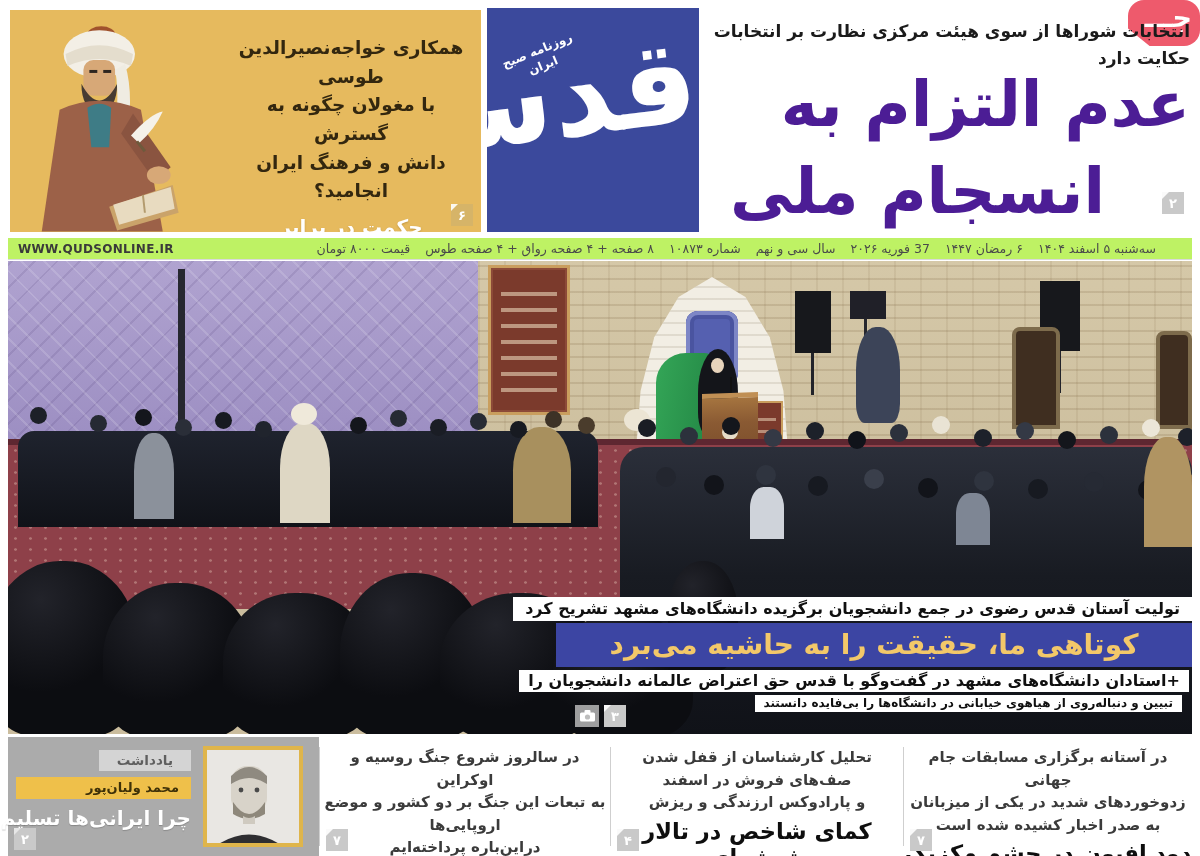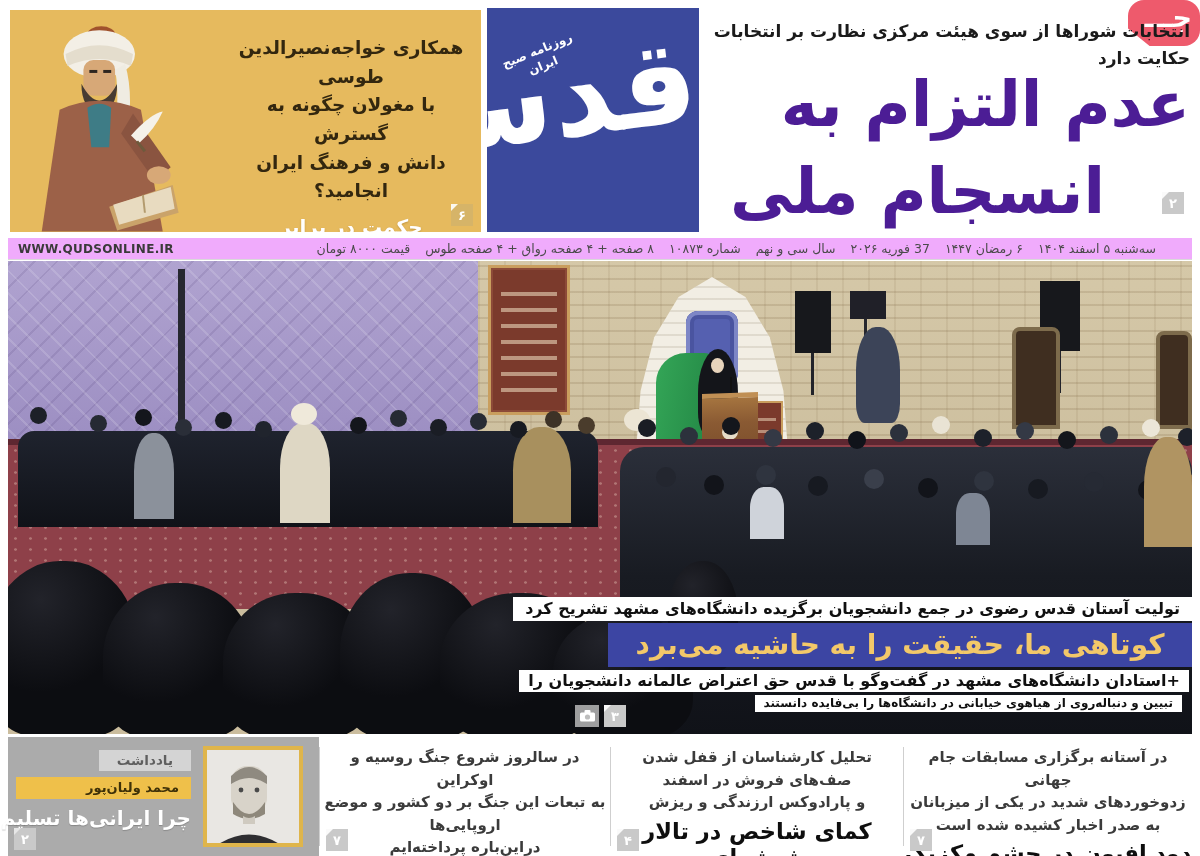--- a/index.html
+++ b/index.html
@@ -37,21 +37,21 @@
 
   .pbadge { width:22px; height:22px; background:#c9c9c9; color:#fff; font-size:13px;
             font-weight:bold; display:flex; align-items:center; justify-content:center;
             position:relative; flex:0 0 auto; }
   .pbadge::after { content:""; position:absolute; top:0; left:0;
                    border-top:7px solid rgba(255,255,255,.9); border-right:7px solid transparent; }
   .abs { position:absolute; }
 
   
   #dateline { position:absolute; left:8px; top:238px; width:1184px; height:22px;
-              background:#f0abfc; border-bottom:1px solid #d9d9d9; }
+              background:#bef264; border-bottom:1px solid #d9d9d9; }
   #site-url { position:absolute; left:10px; top:4px; direction:ltr; font-size:12px;
               font-weight:bold; color:#3a3a3a; letter-spacing:.3px; }
   #date-items { position:absolute; right:36px; top:3px; display:flex; gap:15px;
                 font-size:12.5px; color:#4a4a4a; white-space:nowrap; }
 
   
   #photo { position:absolute; left:8px; top:261px; width:1184px; height:473px;
            background:#cbbd9e; overflow:hidden; }
   .wall-left { position:absolute; left:0; top:0; width:470px; height:305px;
     background:
@@ -145,21 +145,21 @@
       border-radius:40% 40% 0 0; }
   .shirt2 { position:absolute; left:948px; top:232px; width:34px; height:52px; background:#7e8694;
       border-radius:40% 40% 0 0; }
   .robe-right { position:absolute; left:1136px; top:176px; width:48px; height:110px;
       background:#b09462; border-radius:45% 45% 0 0; }
   .chador { position:absolute; background:radial-gradient(circle at 35% 22%, #22232a 0%, #0c0d11 55%);
       border-radius:48% 48% 30% 30%; }
 
   .ph-kicker { position:absolute; right:0; top:336px; background:#fff; color:#101010;
       font-size:16px; font-weight:bold; padding:2px 12px 3px 12px; white-space:nowrap; }
-  .ph-bar { position:absolute; right:0; top:362px; width:584px; height:44px; background:#3c45a3;
+  .ph-bar { position:absolute; right:0; top:362px; width:636px; height:44px; background:#3c45a3;
       color:#f3c869; font-size:28px; font-weight:bold; text-align:center; line-height:44px;
       white-space:nowrap; }
   .ph-sub1 { position:absolute; right:3px; top:409px; background:#fff; color:#101010;
       font-size:16px; font-weight:bold; padding:1px 9px 2px 9px; white-space:nowrap; }
   .ph-sub2 { position:absolute; right:10px; top:434px; background:#fff; color:#101010;
       font-size:12px; font-weight:bold; padding:1px 9px 2px 9px; white-space:nowrap; }
   .ph-badges { position:absolute; left:567px; top:444px; display:flex; gap:5px; direction:ltr; }
   .cam-chip { width:24px; height:22px; background:rgba(195,195,195,.8); display:flex;
       align-items:center; justify-content:center; }
 

